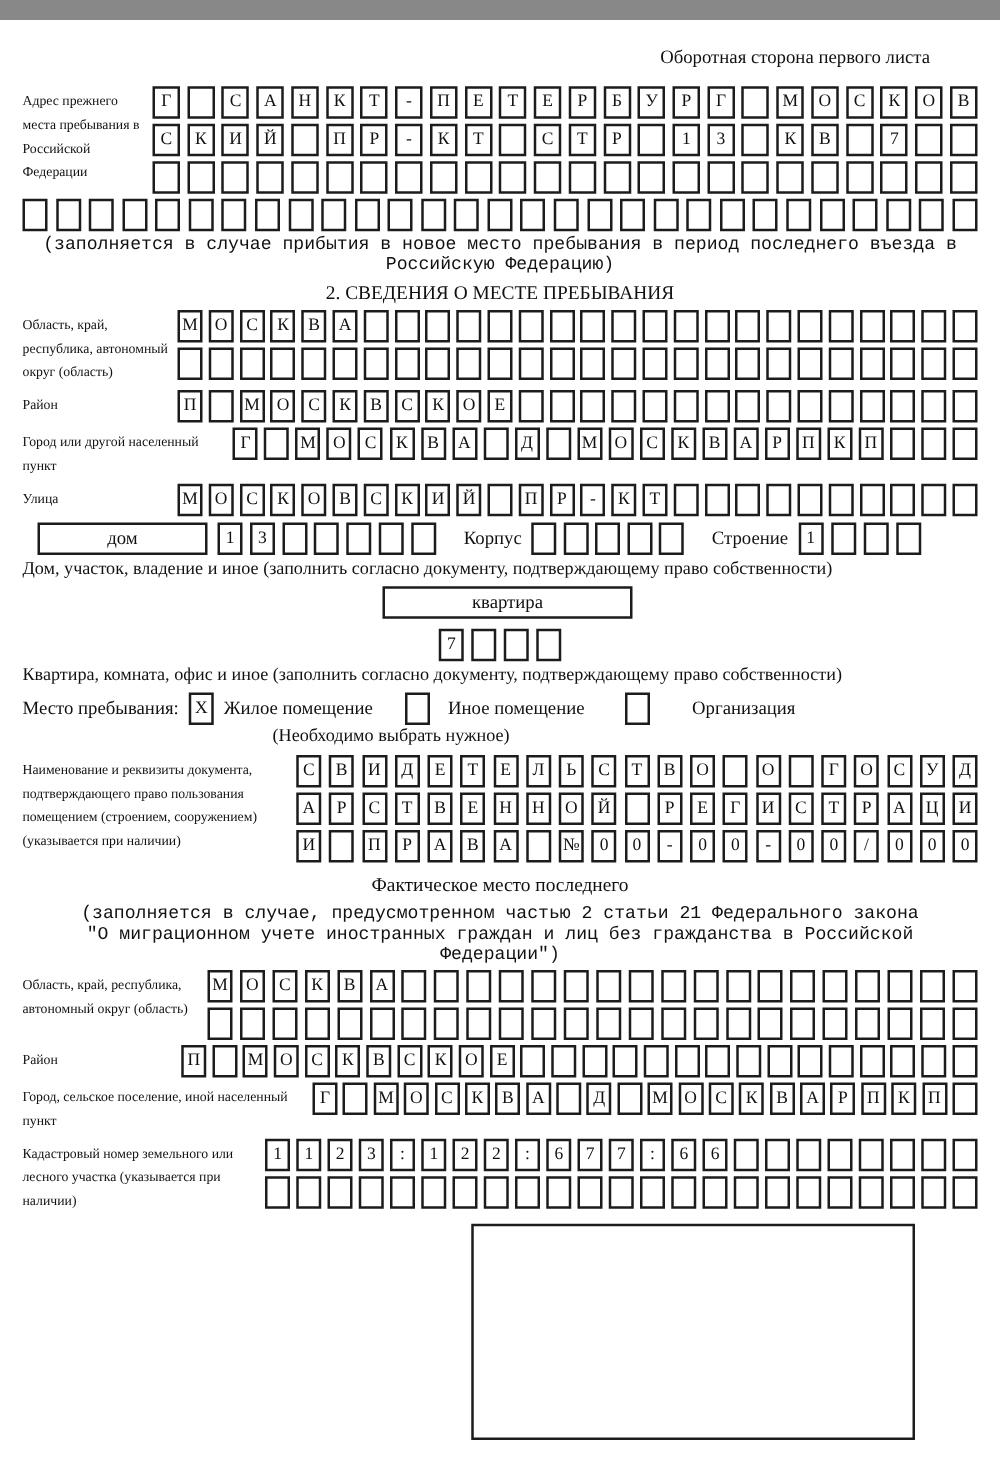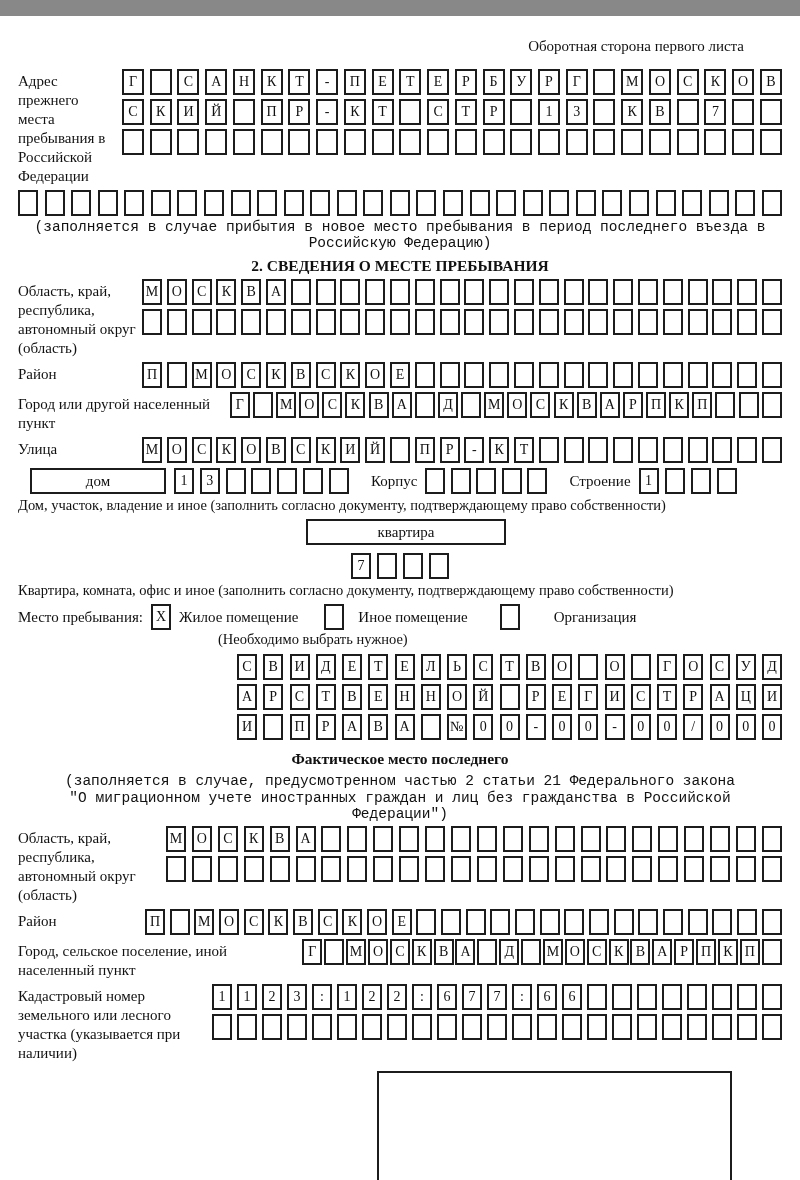--- a/index.html
+++ b/index.html
@@ -5,38 +5,38 @@
   html,body { margin:0; padding:0; background:#888; }
   .page {
     position:relative; width:800px; height:1180px; margin:16px auto;
     background:#ffffff; color:#111; overflow:hidden;
     font-family:"Liberation Serif", "DejaVu Serif", serif;
     padding:16px 18px; box-sizing:border-box;
   }
   .backside-note { text-align:right; font-size:15px; padding-right:38px; margin-top:6px; }
 
   .frow { display:flex; align-items:flex-start; margin-top:4px; }
-  .flabel { flex:1 1 auto; font-size:15px; line-height:19px; padding-top:3px; padding-right:4px; }
+  .flabel { flex:1 1 auto; font-size:11px; line-height:19px; padding-top:3px; padding-right:4px; }
   .rows { margin-left:auto; display:flex; flex-direction:column; gap:4px; }
 
   .cells { display:flex; justify-content:space-between; margin-left:auto; }
   .cell {
     width:20px; height:26px; box-sizing:border-box; border:2px solid #1c1c1c;
     display:flex; align-items:center; justify-content:center;
     font-size:14px; line-height:1; background:#fff;
   }
   .cells.s1 .cell { width:22px; }
   .w660{width:660px} .w764{width:764px} .w640{width:640px} .w619{width:619px}
   .w545{width:545px} .w616{width:616px} .w637{width:637px} .w565{width:565px}
   .w570{width:570px} .w175{width:175px} .w122{width:122px} .w98{width:98px}
   .single{width:20px; margin-left:0;}
 
   .caption { font-size:14.5px; text-align:center; margin-top:3px;font-family:Liberation Mono, monospace; }
   .caption-left { font-size:14.5px; margin-top:3px; }
-  .h-bold { font-size:15.5px; font-weight:bold; text-align:center; margin-top:6px; }
+  .h-bold { font-size:15.5px; font-weight:normal; text-align:center; margin-top:6px; }
 
   .widebox {
     height:26px; box-sizing:border-box; border:2px solid #1c1c1c;
     display:flex; align-items:center; justify-content:center; font-size:15px;
   }
   .inline-row { display:flex; align-items:center; margin-top:5px; }
   .inline-row .txt { font-size:15px; }
 
   .stamp-box {
     width:355px; height:173px; border:2px solid #1c1c1c; box-sizing:border-box;
@@ -375,20 +375,21 @@
       </div>
     <div class="txt" style="margin-left:14px;">Иное помещение</div>
     <div class="cells single" style="margin-left:32px;">
         <span class="cell"></span>
       </div>
     <div class="txt" style="margin-left:34px;">Организация</div>
   </div>
   <div class="caption-left" style="margin-left:200px; margin-top:1px;">(Необходимо выбрать нужное)</div>
 
   <div class="frow" style="margin-top:6px;">
+    <div class="flabel">Наименование и реквизиты документа, подтверждающего право пользования помещением (строением, сооружением) (указывается при наличии)</div>
     <div class="rows">
       <div class="cells w545">
           <span class="cell">С</span>
           <span class="cell">В</span>
           <span class="cell">И</span>
           <span class="cell">Д</span>
           <span class="cell">Е</span>
           <span class="cell">Т</span>
           <span class="cell">Е</span>
           <span class="cell">Л</span>

